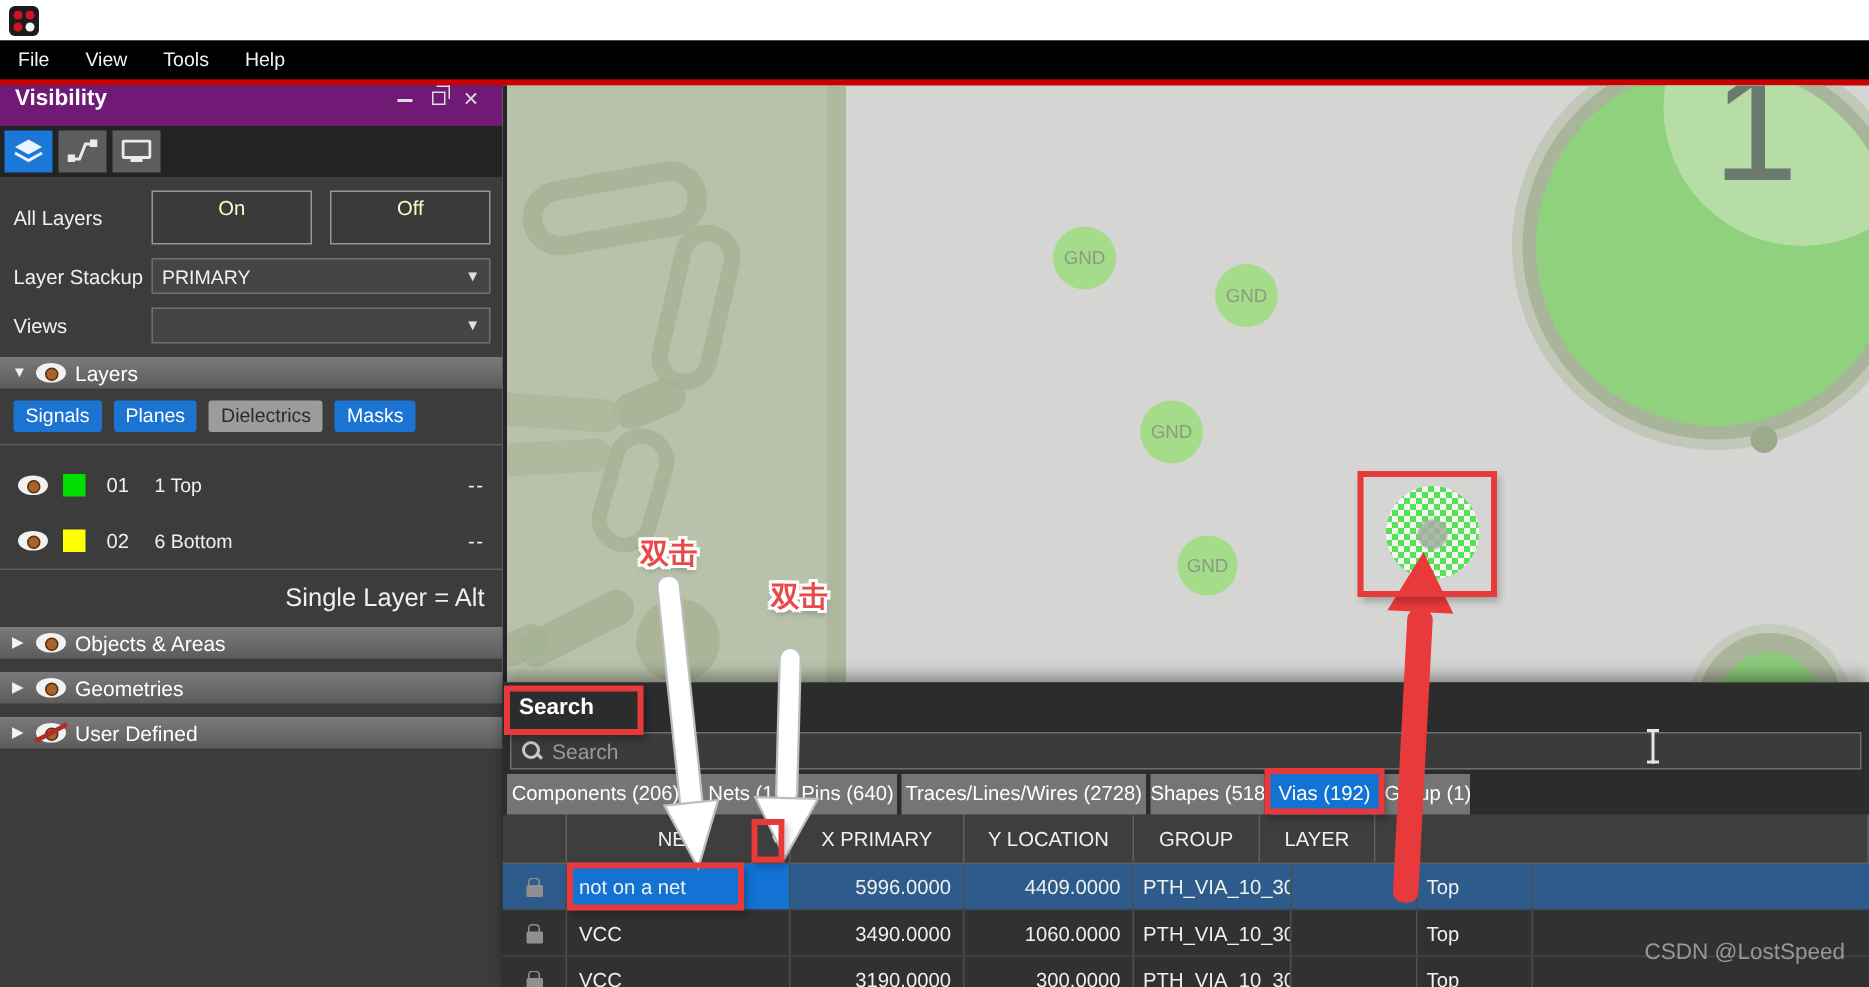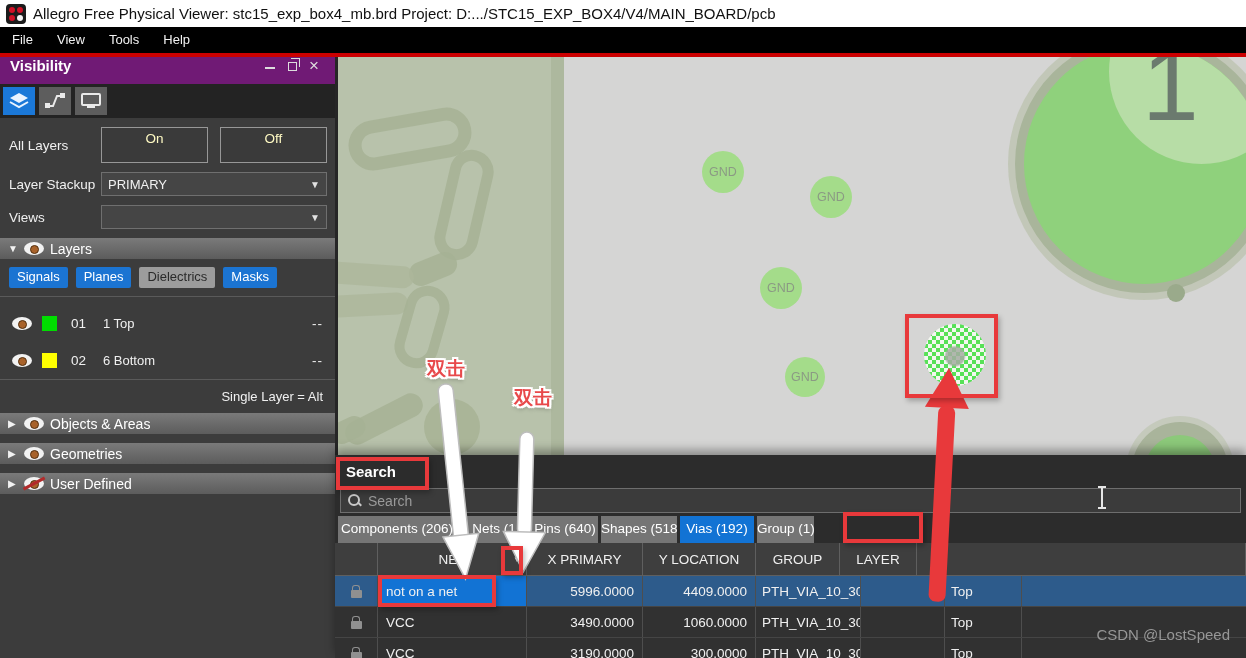--- a/index.html
+++ b/index.html
@@ -58,21 +58,21 @@
   .chip { height:21px; padding:0 8px; font-size:13px; line-height:20px; border-radius:2px; margin-right:8px; }
   .chip.on { background:#1b74d2; color:#fff; }
   .chip.off { background:#9c9c9c; color:#2b2b2b; }
   .sep { height:1px; background:#5a5a5a; margin:6px 0 0 0; }
 
   .layer-row { display:flex; align-items:center; height:22px; padding:0 12px 0 12px; margin-top:15px; }
   .swatch { width:15px; height:15px; margin-left:10px; flex:none; }
   .lnum { color:#f0f0f0; font-size:13.5px; width:32px; margin-left:14px; }
   .lname { color:#f0f0f0; font-size:13px; flex:1; }
   .ldash { color:#f0f0f0; font-size:13.5px; letter-spacing:1px; }
-  .hint { text-align:right; color:#f0f0f0; font-size:13px; padding:9px 12px 0 0; }
+  .hint { text-align:right; color:#f0f0f0; font-size:17px; padding:9px 12px 0 0; }
 
   
   .rightcol { flex:1; display:flex; flex-direction:column; min-width:0; }
   .canvas { position:relative; height:398px; background:#d5d5d4; overflow:hidden;
     border-left:3px solid #262626; }
   .board { position:absolute; left:0; top:0; width:213px; height:398px; background:#b8c2ab; }
   .board-edge { position:absolute; left:213px; top:0; width:13px; height:398px; background:#adb89e; }
   .seg { position:absolute; }
   .gnd-via { position:absolute; width:42px; height:42px; border-radius:50%; background:#a4dc8a;
     display:flex; align-items:center; justify-content:center; color:#8b9a84; font-size:12.5px; }
@@ -156,21 +156,20 @@
   <div class="titlebar">
     <span class="app-icon">
       <svg width="20" height="20">
           <rect x="0" y="0" width="20" height="20" rx="4" fill="#1b1b1b"></rect>
         <circle cx="6" cy="6" r="3" fill="#d01126"></circle>
           <circle cx="14" cy="6" r="3" fill="#d01126"></circle>
         <circle cx="6" cy="14" r="3" fill="#d01126"></circle>
           <circle cx="14" cy="14" r="3" fill="#f4f4f4"></circle>
         </svg>
     </span>
-    <span class="title-text">Allegro Free Physical Viewer: stc15_exp_box4_mb.brd  Project: D:.../STC15_EXP_BOX4/V4/MAIN_BOARD/pcb</span>
   </div>
 
   <div class="menubar">
     <span class="menu-item">File</span>
     <span class="menu-item">View</span>
     <span class="menu-item">Tools</span>
     <span class="menu-item">Help</span>
   </div>
   <div class="redline"></div>
 
@@ -315,20 +314,21 @@
       <div class="search-panel">
         <div class="sp-title">Search</div>
         <div class="sp-inputrow">
           <span class="mag"></span>
           <input class="sp-input" placeholder="Search" style="">
         </div>
         <div class="tabs">
           <span class="tab" style="width:118px">Components (206)</span>
           <span class="tab" style="width:70px">Nets (1</span>
           <span class="tab" style="width:66px">Pins (640)</span>
+          <span class="tab" style="width:163px">Traces/Lines/Wires (2728)</span>
           <span class="tab" style="width:76px">Shapes (518)</span>
           <span class="tab active" style="width:74px">Vias (192)</span>
           <span class="tab" style="width:57px">Group (1)</span>
         </div>
 
         <div class="tbl">
           <div class="trow thead">
             <div class="cell c-lock"></div>
             <div class="cell c-net">
               <span>NET</span>

